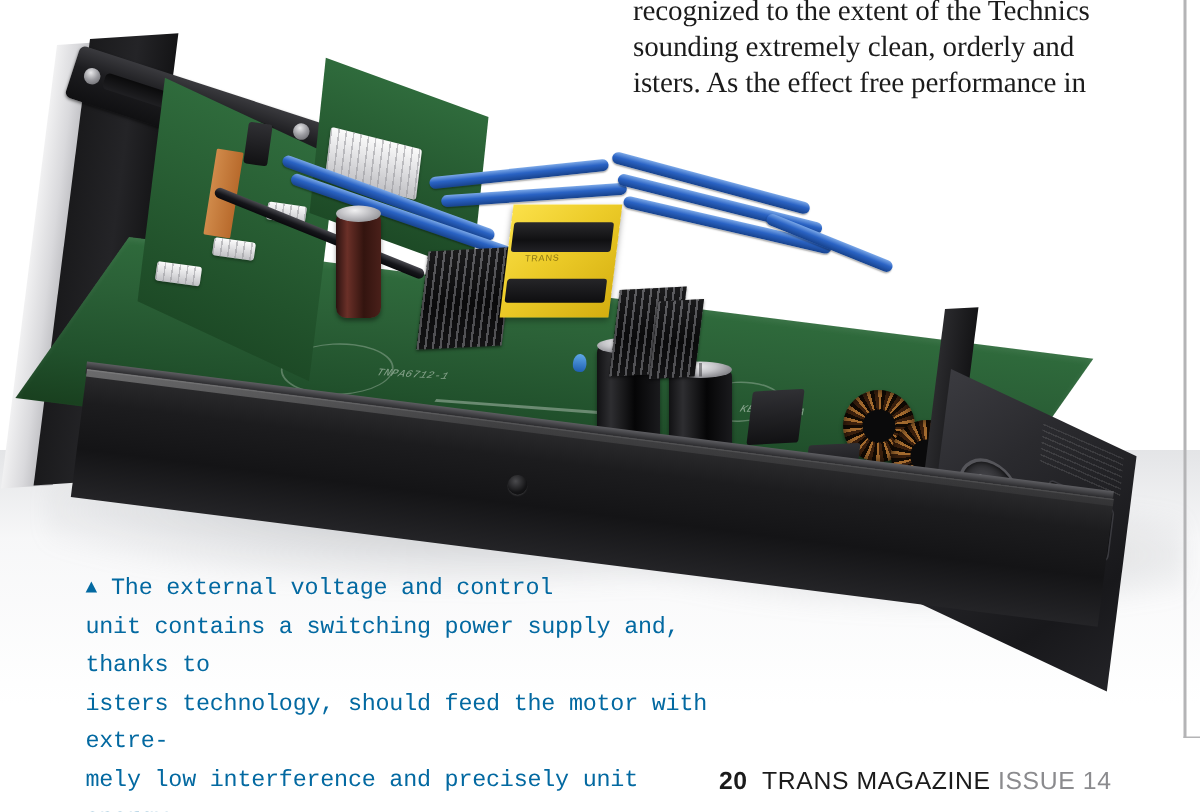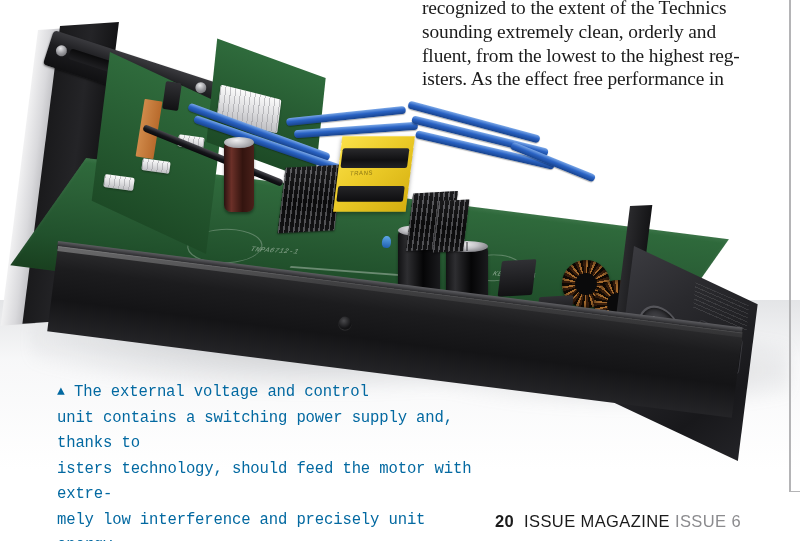--- a/index.html
+++ b/index.html
@@ -656,31 +656,30 @@
         <div class="chassis-front-highlight"></div>
         <div class="chassis-screw"></div>
       </div>
 
     </div>
   </div>
 
   <div class="body-column">
     <p>recognized to the extent of the Technics</p>
     <p>sounding extremely clean, orderly and</p>
-    <p>fluent, from the lowest to the highest reg-</p>
     <p>isters. As the effect free performance in</p>
   </div>
 
   <div class="caption">
     <p><span class="tri">▲</span><span> The external voltage and control</span></p>
     <p>unit contains a switching power supply and, thanks to</p>
     <p>isters technology, should feed the motor with extre-</p>
     <p>mely low interference and precisely unit energy.</p>
   </div>
 
   <div class="footer">
-    <span class="pg">20</span><span>&nbsp; </span><span class="mag">ISSUE MAGAZINE</span><span>&nbsp;</span><span class="iss">ISSUE 6</span>
+    <span class="pg">20</span><span>&nbsp; </span><span class="mag">TRANS MAGAZINE</span><span>&nbsp;</span><span class="iss">ISSUE 14</span>
   </div>
 
   <div class="frame-vertical"></div>
   <div class="frame-horizontal"></div>
 
 </div>
 
 </body></html>

